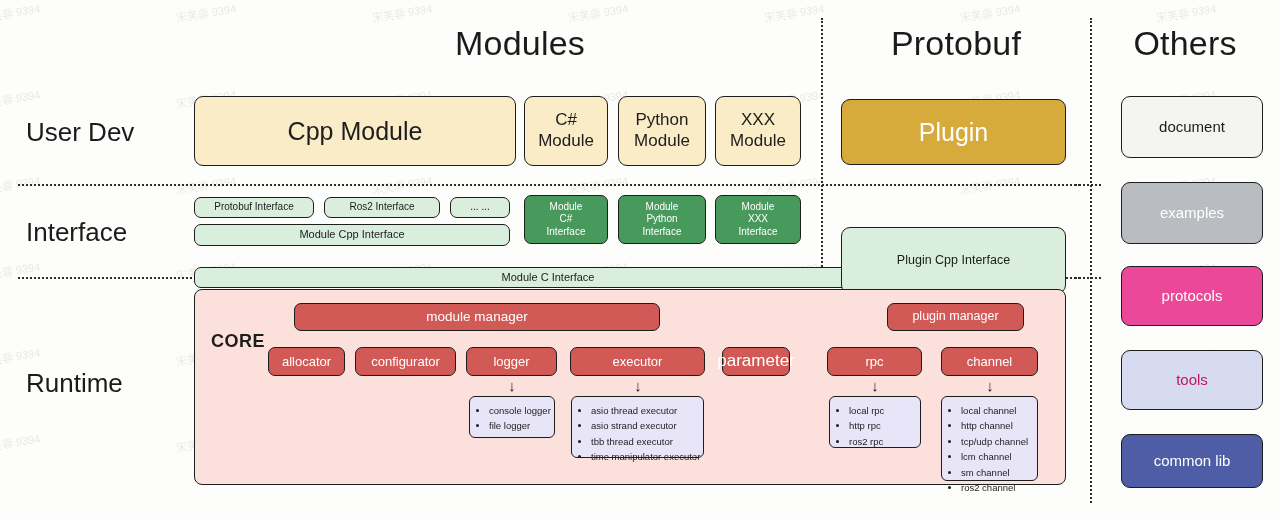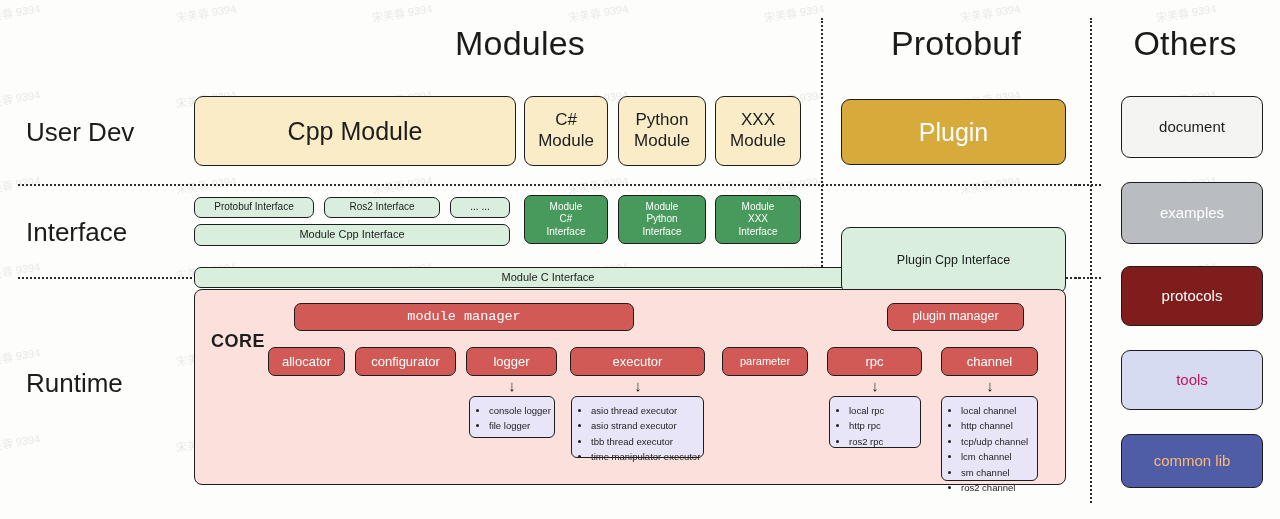--- a/index.html
+++ b/index.html
@@ -54,23 +54,23 @@
 
   .cream{background:#faecc6;color:#1d1d1d;}
   .gold{background:#d7aa3c;color:#ffffff;}
   .green-lt{background:#d9eedd;color:#1d1d1d;}
   .green-dk{background:#479a5c;color:#ffffff;}
   .red{background:#d15a57;color:#ffffff;}
   .core-wrap{background:#fce0dc;border:1.8px solid #1d1d1d;border-radius:8px;}
 
   .o-doc{background:#f4f4f2;color:#1d1d1d;}
   .o-ex{background:#b9bcc1;color:#ffffff;}
-  .o-pr{background:#7f1d1d;color:#ffffff;}
+  .o-pr{background:#ec4899;color:#ffffff;}
   .o-to{background:#d7dbf2;color:#be185d;}
-  .o-cl{background:#4e5da6;color:#fdba74;text-align:right;}
+  .o-cl{background:#4e5da6;color:#ffffff;text-align:right;}
 
   .core-label{
     position:absolute;
     font-size:18px;
     font-weight:bold;
     color:#1d1d1d;
     letter-spacing:.5px;
   }
 
   
@@ -201,29 +201,29 @@
     <span>Module</span>
     <span>XXX Interface</span>
   </div>
 
   <div class="box soft green-lt" style="left:841px;top:199px;width:225px;height:67px;font-size:12.5px;margin-top:28px;">Plugin Cpp Interface</div>
 
   <div class="abs core-wrap" style="left:194px;top:289px;width:872px;height:196px;"></div>
 
   <div class="core-label" style="left:211px;top:331px;">CORE</div>
 
-  <div class="box red" style="left:294px;top:303px;width:340px;height:28px;font-size:13.5px;font-family:Liberation Mono, monospace;">module manager</div>
+  <div class="box red" style="left:294px;top:303px;width:366px;height:28px;font-size:13.5px;">module manager</div>
 
   <div class="box red" style="left:887px;top:303px;width:137px;height:28px;font-size:12.5px;">plugin manager</div>
 
   <div class="box red" style="left:268px;top:347px;width:77px;height:29px;font-size:13px;">allocator</div>
   <div class="box red" style="left:355px;top:347px;width:101px;height:29px;font-size:13px;text-align:right;">configurator</div>
   <div class="box red" style="left:466px;top:347px;width:91px;height:29px;font-size:13px;">logger</div>
   <div class="box red" style="left:570px;top:347px;width:135px;height:29px;font-size:13px;">executor</div>
-  <div class="box red" style="left:722px;top:347px;width:86px;height:29px;font-size:11px;">parameter</div>
+  <div class="box red" style="left:722px;top:347px;width:68px;height:29px;font-size:17px;">parameter</div>
   <div class="box red" style="left:827px;top:347px;width:95px;height:29px;font-size:13px;">rpc</div>
   <div class="box red" style="left:941px;top:347px;width:97px;height:29px;font-size:13px;">channel</div>
 
   <div class="arrow" style="left:505px;top:378px;">↓</div>
   <div class="arrow" style="left:631px;top:378px;">↓</div>
   <div class="arrow" style="left:868px;top:378px;">↓</div>
   <div class="arrow" style="left:983px;top:378px;">↓</div>
 
   <div class="bullets" style="left:571px;top:396px;width:133px;height:62px;">
     <ul>

